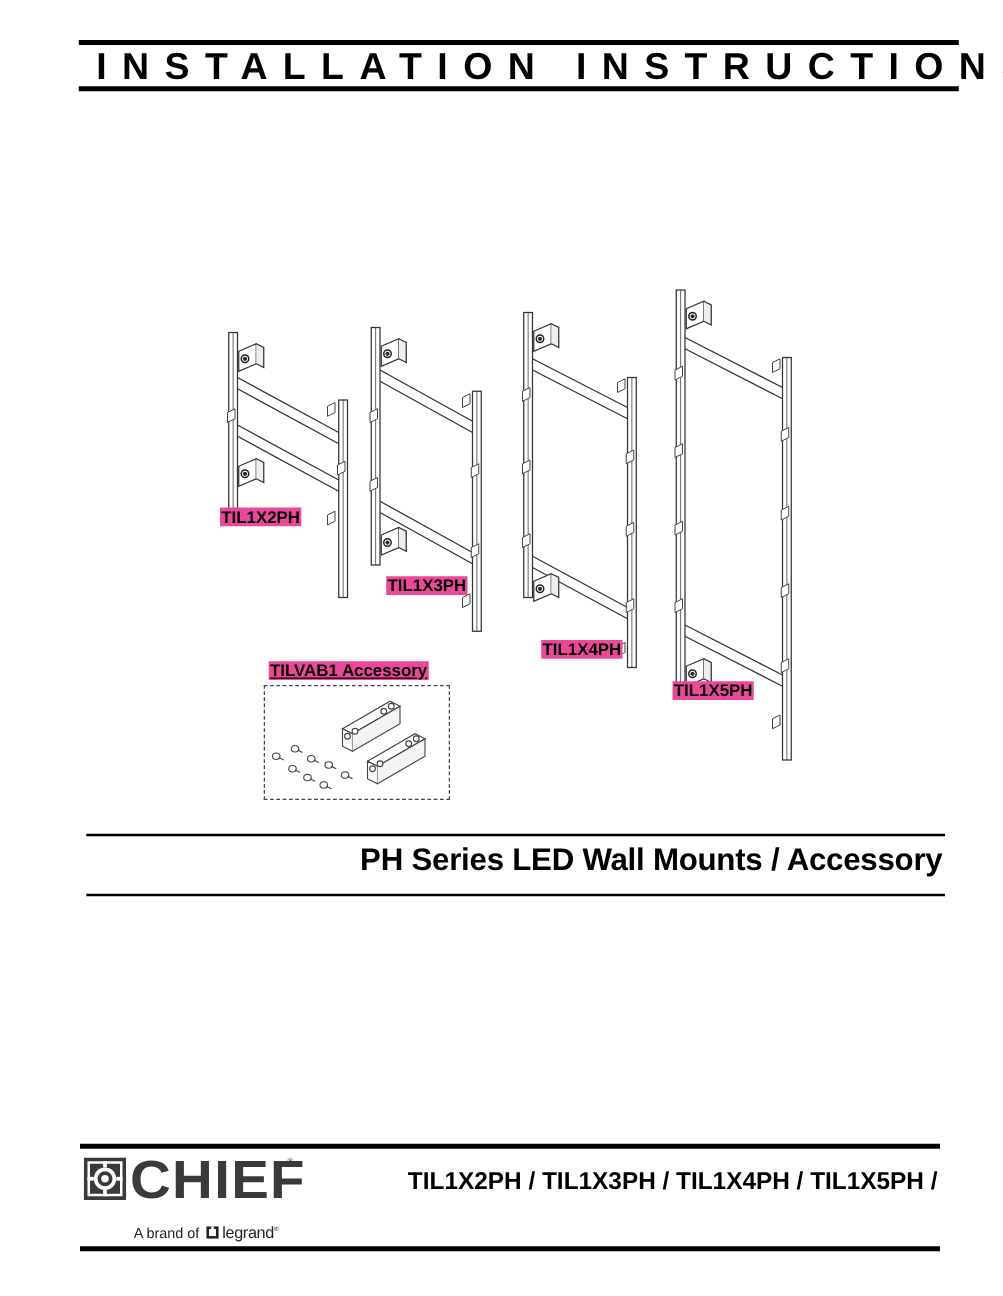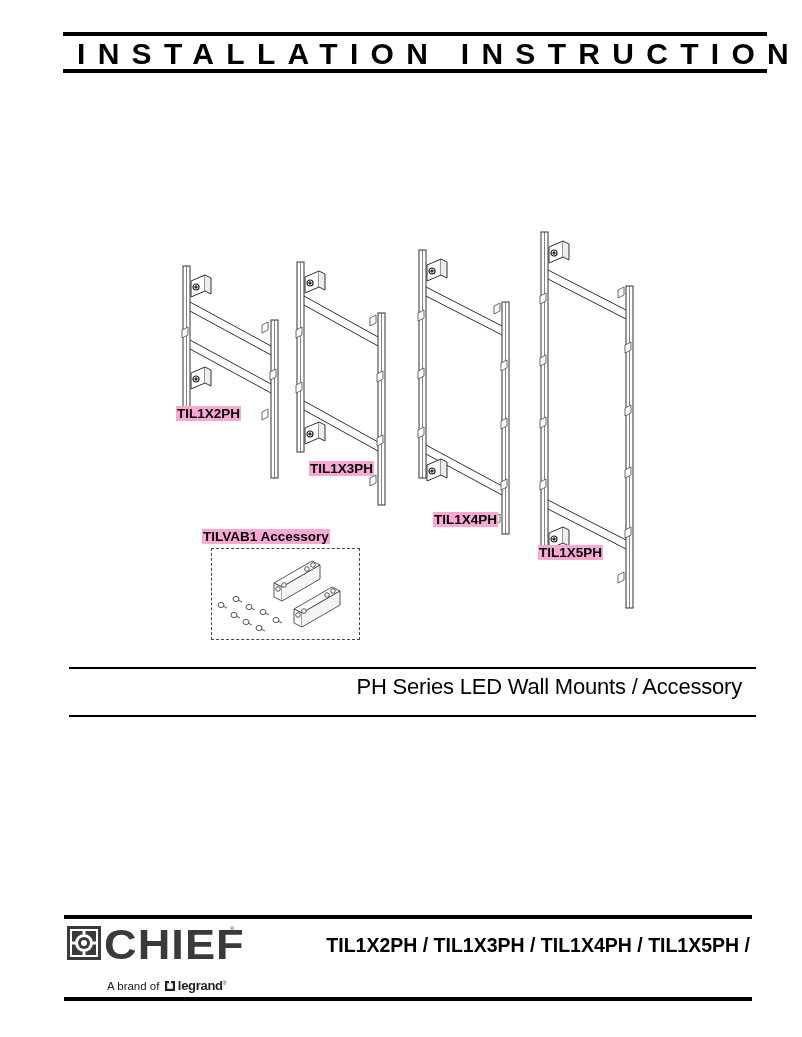--- a/index.html
+++ b/index.html
@@ -6,38 +6,38 @@
   body { width: 802px; height: 1037px; position: relative; overflow: hidden; font-family: "Liberation Sans", "DejaVu Sans", sans-serif; color: #000; }
   .abs { position: absolute; }
   .rule { position: absolute; background: #000; }
   .doc-title {
     position: absolute; left: 63px; top: 37px; width: 704px; height: 34px;
     font-family: "Liberation Sans", sans-serif; font-weight: bold; font-size: 30px;
     letter-spacing: 12.3px; line-height: 34px; white-space: nowrap; text-indent: 14px;
   }
   .mount-label {
     position: absolute; font-weight: bold; font-size: 13.5px; white-space: nowrap;
-    font-family: "Liberation Sans", sans-serif; background: #f9a8d4; padding: 0 1px;
+    font-family: "Liberation Sans", sans-serif; background: #ec4899; padding: 0 1px;
   }
   .subtitle {
-    position: absolute; right: 60px; top: 674px; font-weight: normal; font-size: 22px;
+    position: absolute; right: 48px; top: 674px; font-weight: bold; font-size: 25px;
     white-space: nowrap; letter-spacing: -0.2px; font-family: "Liberation Sans", sans-serif;
   }
   .models {
     position: absolute; right: 52px; top: 933px; text-align: right; font-weight: bold;
     font-size: 19.5px; line-height: 25px; font-family: "Liberation Sans", sans-serif;
   }
   .brand-word {
     position: absolute; left: 104px; top: 920px; font-weight: bold; font-size: 43px;
     letter-spacing: 1px; line-height: 48px; color: #3a3a3a; font-family: "Liberation Sans", sans-serif;
     transform: scaleX(1.05); transform-origin: left;
   }
   .brand-reg { position: absolute; left: 230px; top: 926px; font-size: 6px; color: #333; }
   .tagline { position: absolute; left: 107px; top: 978px; font-size: 11.5px; color: #222; white-space: nowrap; }
-  .tagline .lg { font-weight: bold; font-size: 13px; letter-spacing: -0.3px; }
+  .tagline .lg { font-weight: normal; font-size: 13px; letter-spacing: -0.3px; }
   .accessory-box {
     position: absolute; left: 211px; top: 548px; width: 147px; height: 90px;
     border: 1.3px dashed #444;
   }
 </style>
 </head>
 <body>
 
 <div class="rule" style="left:63px; top:32px; width:704px; height:4px;"></div>
 <div class="doc-title">INSTALLATION INSTRUCTIONS</div>
@@ -136,21 +136,21 @@
     <use href="#clip" x="625" y="470"></use>
     <use href="#clip" x="625" y="530"></use>
   </g>
 </svg>
 
 <div class="mount-label" style="left:176px; top:406px;">TIL1X2PH</div>
 <div class="mount-label" style="left:295px; top:461px;margin-left:14px;">TIL1X3PH</div>
 <div class="mount-label" style="left:416px; top:512px;margin-left:17px;">TIL1X4PH</div>
 <div class="mount-label" style="left:538px; top:545px;">TIL1X5PH</div>
 
-<div class="mount-label" style="left:202px; top:529px;">TILVAB1 Accessory</div>
+<div class="mount-label" style="left:215px; top:529px;text-decoration:underline;">TILVAB1 Accessory</div>
 <div class="accessory-box">
   <svg width="147" height="90" viewBox="0 0 147 90">
     <g stroke="#444" stroke-width="0.9" fill="#fff">
 
       <g>
           <ellipse cx="9" cy="56" rx="3" ry="2.6"></ellipse>
           <line x1="11" y1="57" x2="15" y2="59"></line>
         </g>
       <g>
           <ellipse cx="24" cy="50" rx="3" ry="2.6"></ellipse>

